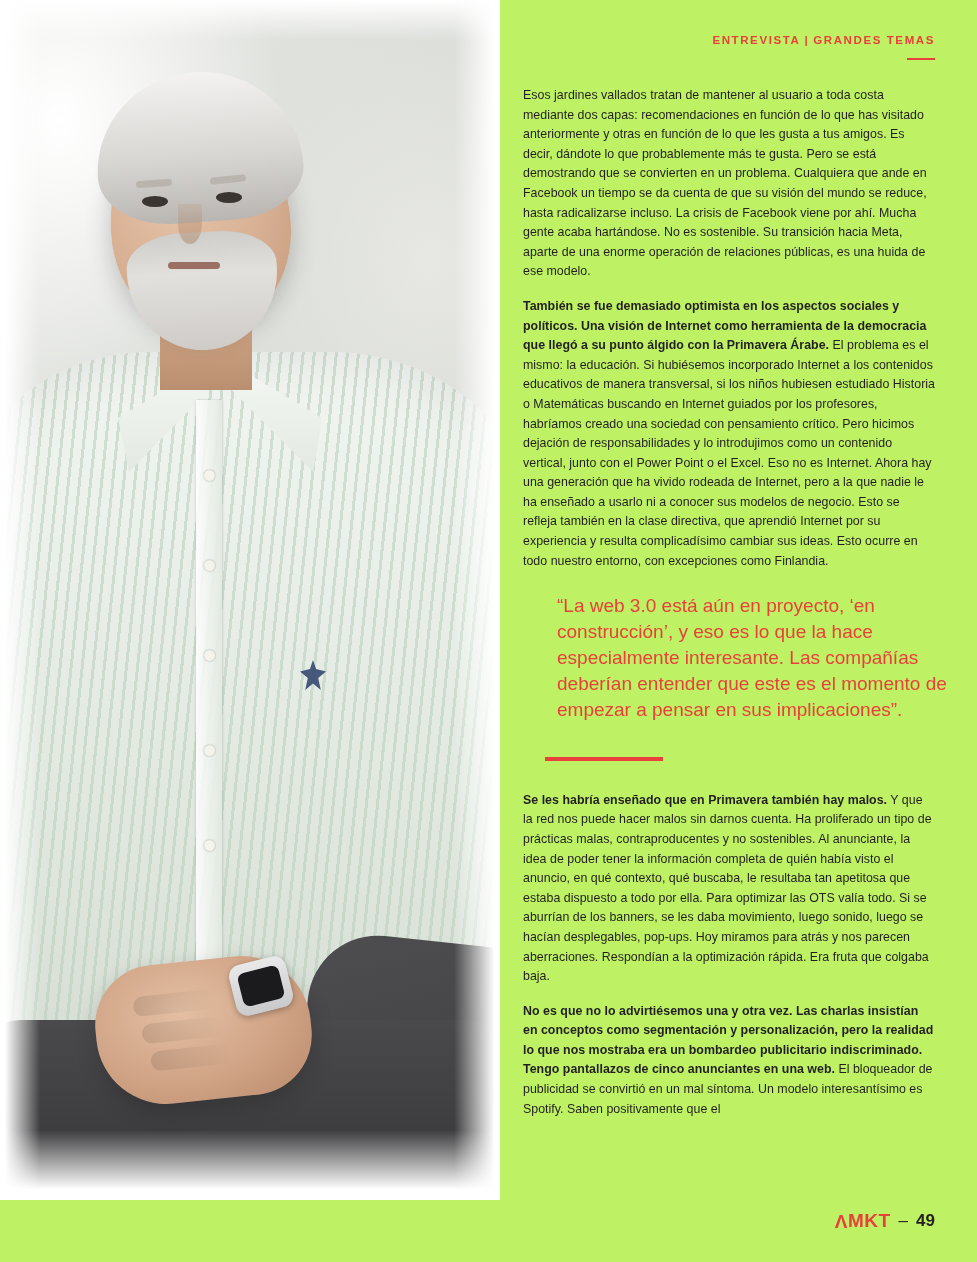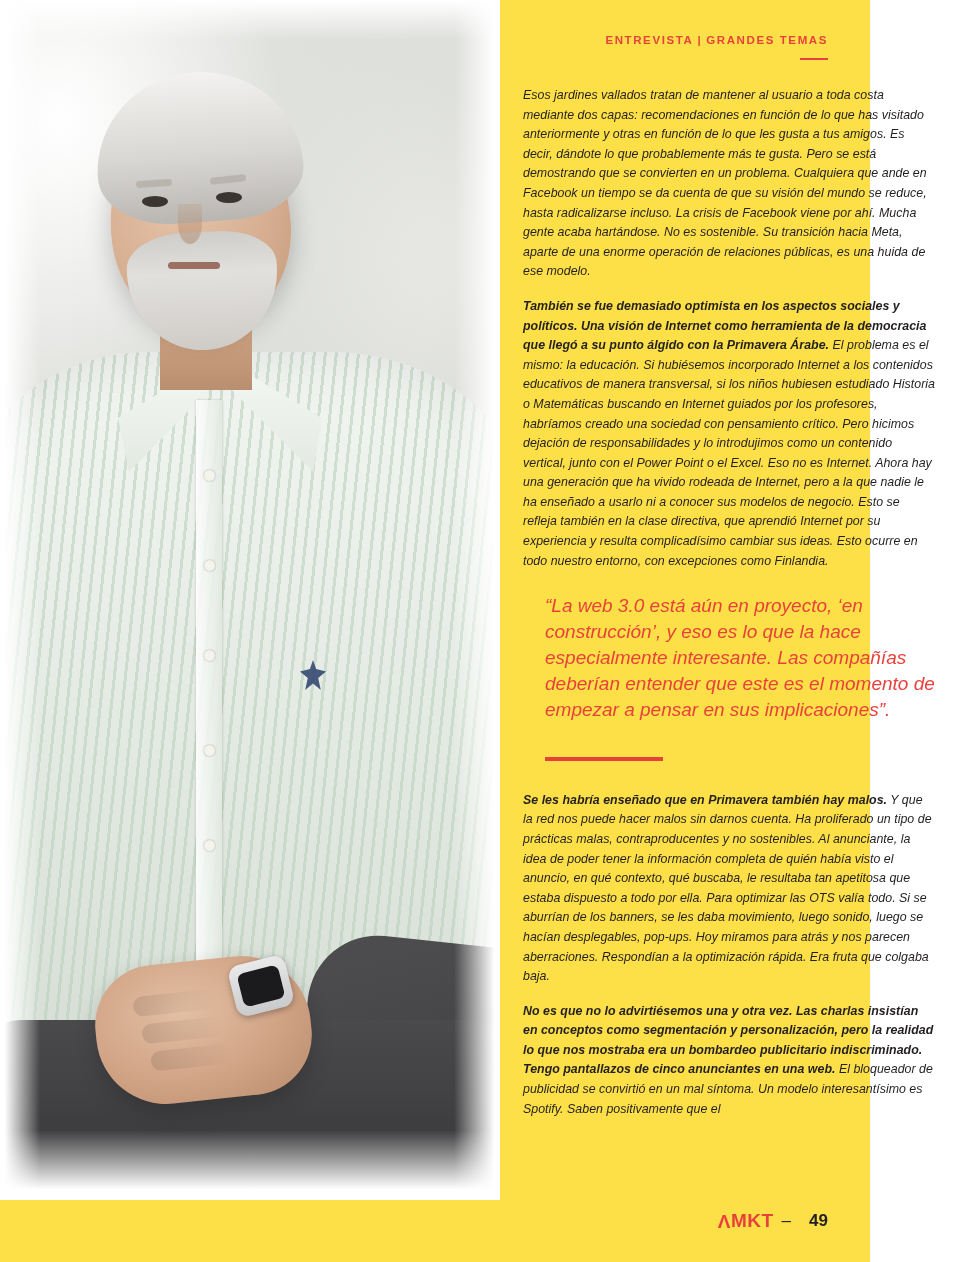--- a/index.html
+++ b/index.html
@@ -9,23 +9,23 @@
     height: 1262px;
     background: #ffffff;
     font-family: "Liberation Sans", sans-serif;
     overflow: hidden;
     position: relative;
   }
 
   
   .page {
     position: relative;
-    width: 870px;
+    width: 977px;
     height: 1262px;
-    background: #fde047;
+    background: #bef264;
   }
 
   
   .photo-col {
     position: absolute;
     left: 0;
     top: 0;
     width: 500px;
     height: 1200px;
     overflow: hidden;
@@ -270,37 +270,36 @@
     background: #e8413c;
   }
 
   
   .text-col {
     position: absolute;
     left: 523px;
     top: 86px;
     width: 412px;
     color: #231f20;
-    font-style: italic;
   }
 
   .para {
     font-size: 12.4px;
     line-height: 19.6px;
     letter-spacing: 0.02px;
     margin-bottom: 15px;
     text-align: left;
   }
   .para .q {
     font-weight: 700;
   }
 
   
   .pullquote {
-    margin: 22px 0 0 22px;
+    margin: 22px 0 0 34px;
     width: 392px;
     color: #e8413c;
     font-size: 19px;
     line-height: 26px;
     font-weight: 500;
   }
 
   .small-rule {
     margin: 34px 0 30px 22px;
     width: 118px;
@@ -321,21 +320,20 @@
   .logo-amkt {
     font-size: 19px;
     font-weight: 700;
     letter-spacing: 0.5px;
   }
   .logo-amkt .flip { display: inline-block; transform: scaleY(-1); }
   .folio {
     font-size: 17px;
     font-weight: 600;
     color: #231f20;
-    margin-left: 10px;
   }
   .folio-dash { color: #231f20; font-size: 17px; }
 
 </style>
 </head>
 <body>
 
 <div class="page">
 
   <div class="photo-col">

